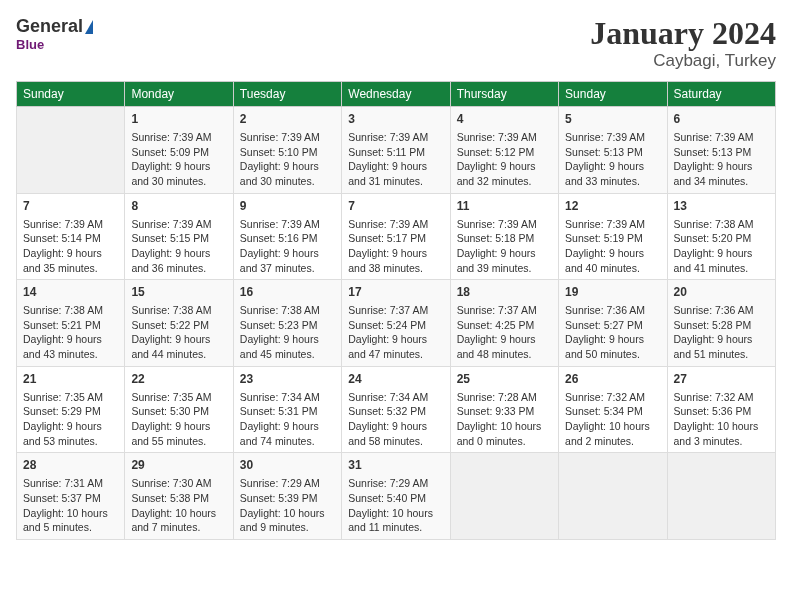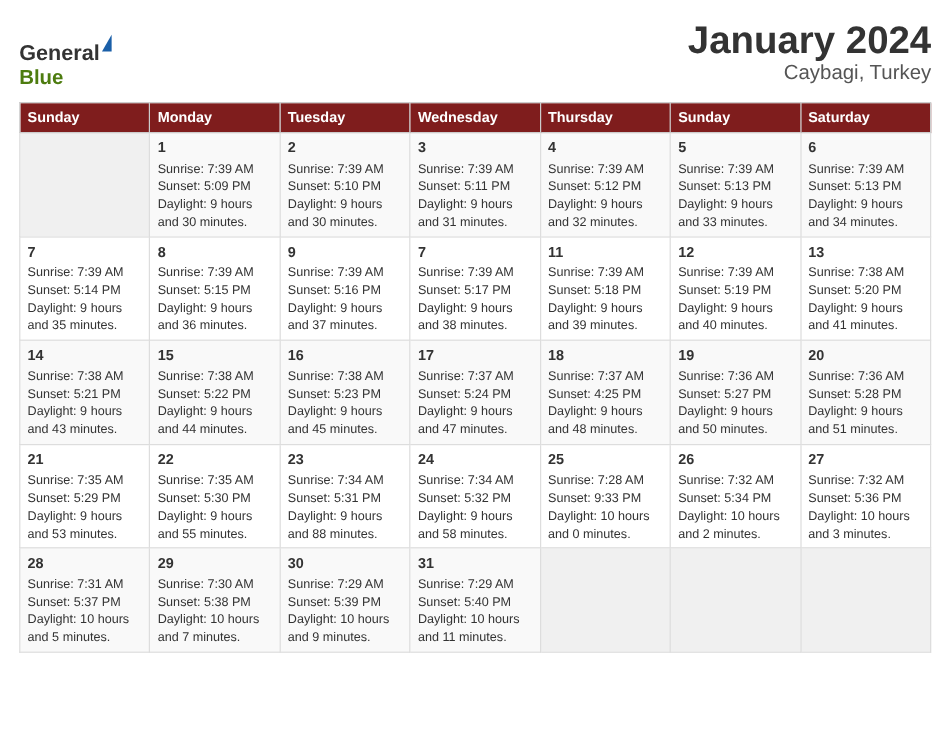--- a/index.html
+++ b/index.html
@@ -22,26 +22,25 @@
     }
     .logo {
       display: flex;
       flex-direction: column;
       align-items: flex-start;
     }
     .logo-general {
       font-size: 18px;
       font-weight: bold;
       color: #333;
-      margin-top: 18px;
     }
     .logo-blue {
-      font-size: 17px;
+      font-size: 13px;
       font-weight: bold;
-      color: #4d7c0f;
+      color: #701a75;
     }
     .logo-icon {
       display: inline-block;
       width: 0;
       height: 0;
       border-left: 8px solid transparent;
       border-bottom: 14px solid #1a5fa8;
       margin-left: 2px;
       vertical-align: middle;
     }
@@ -50,36 +49,37 @@
       align-items: center;
     }
     .title-block {
       text-align: right;
     }
     .title-block h1 {
       font-size: 32px;
       font-weight: bold;
       color: #333;
       line-height: 1.1;
+      font-family: Liberation Serif, serif;
     }
     .title-block .subtitle {
       font-size: 17px;
       color: #555;
     }
     table {
       width: 100%;
       border-collapse: collapse;
       font-size: 11px;
     }
     thead tr th {
-      background-color: #7f1d1d;
+      background-color: #15803d;
       color: #fff;
       padding: 5px 6px;
       font-size: 12px;
-      font-weight: bold;
+      font-weight: normal;
       text-align: left;
       border: 1px solid #ccc;
     }
     tbody tr td {
       border: 1px solid #ddd;
       padding: 4px 6px;
       vertical-align: top;
       line-height: 1.4;
       color: #333;
       background: #fff;
@@ -292,21 +292,21 @@
             <div class="day-info">Sunrise: 7:35 AM</div>
             <div class="day-info">Sunset: 5:30 PM</div>
             <div class="day-info">Daylight: 9 hours</div>
             <div class="day-info">and 55 minutes.</div>
           </td>
           <td>
             <span class="day-num">23</span>
             <div class="day-info">Sunrise: 7:34 AM</div>
             <div class="day-info">Sunset: 5:31 PM</div>
             <div class="day-info">Daylight: 9 hours</div>
-            <div class="day-info">and 88 minutes.</div>
+            <div class="day-info">and 74 minutes.</div>
           </td>
           <td>
             <span class="day-num">24</span>
             <div class="day-info">Sunrise: 7:34 AM</div>
             <div class="day-info">Sunset: 5:32 PM</div>
             <div class="day-info">Daylight: 9 hours</div>
             <div class="day-info">and 58 minutes.</div>
           </td>
           <td>
             <span class="day-num">25</span>

